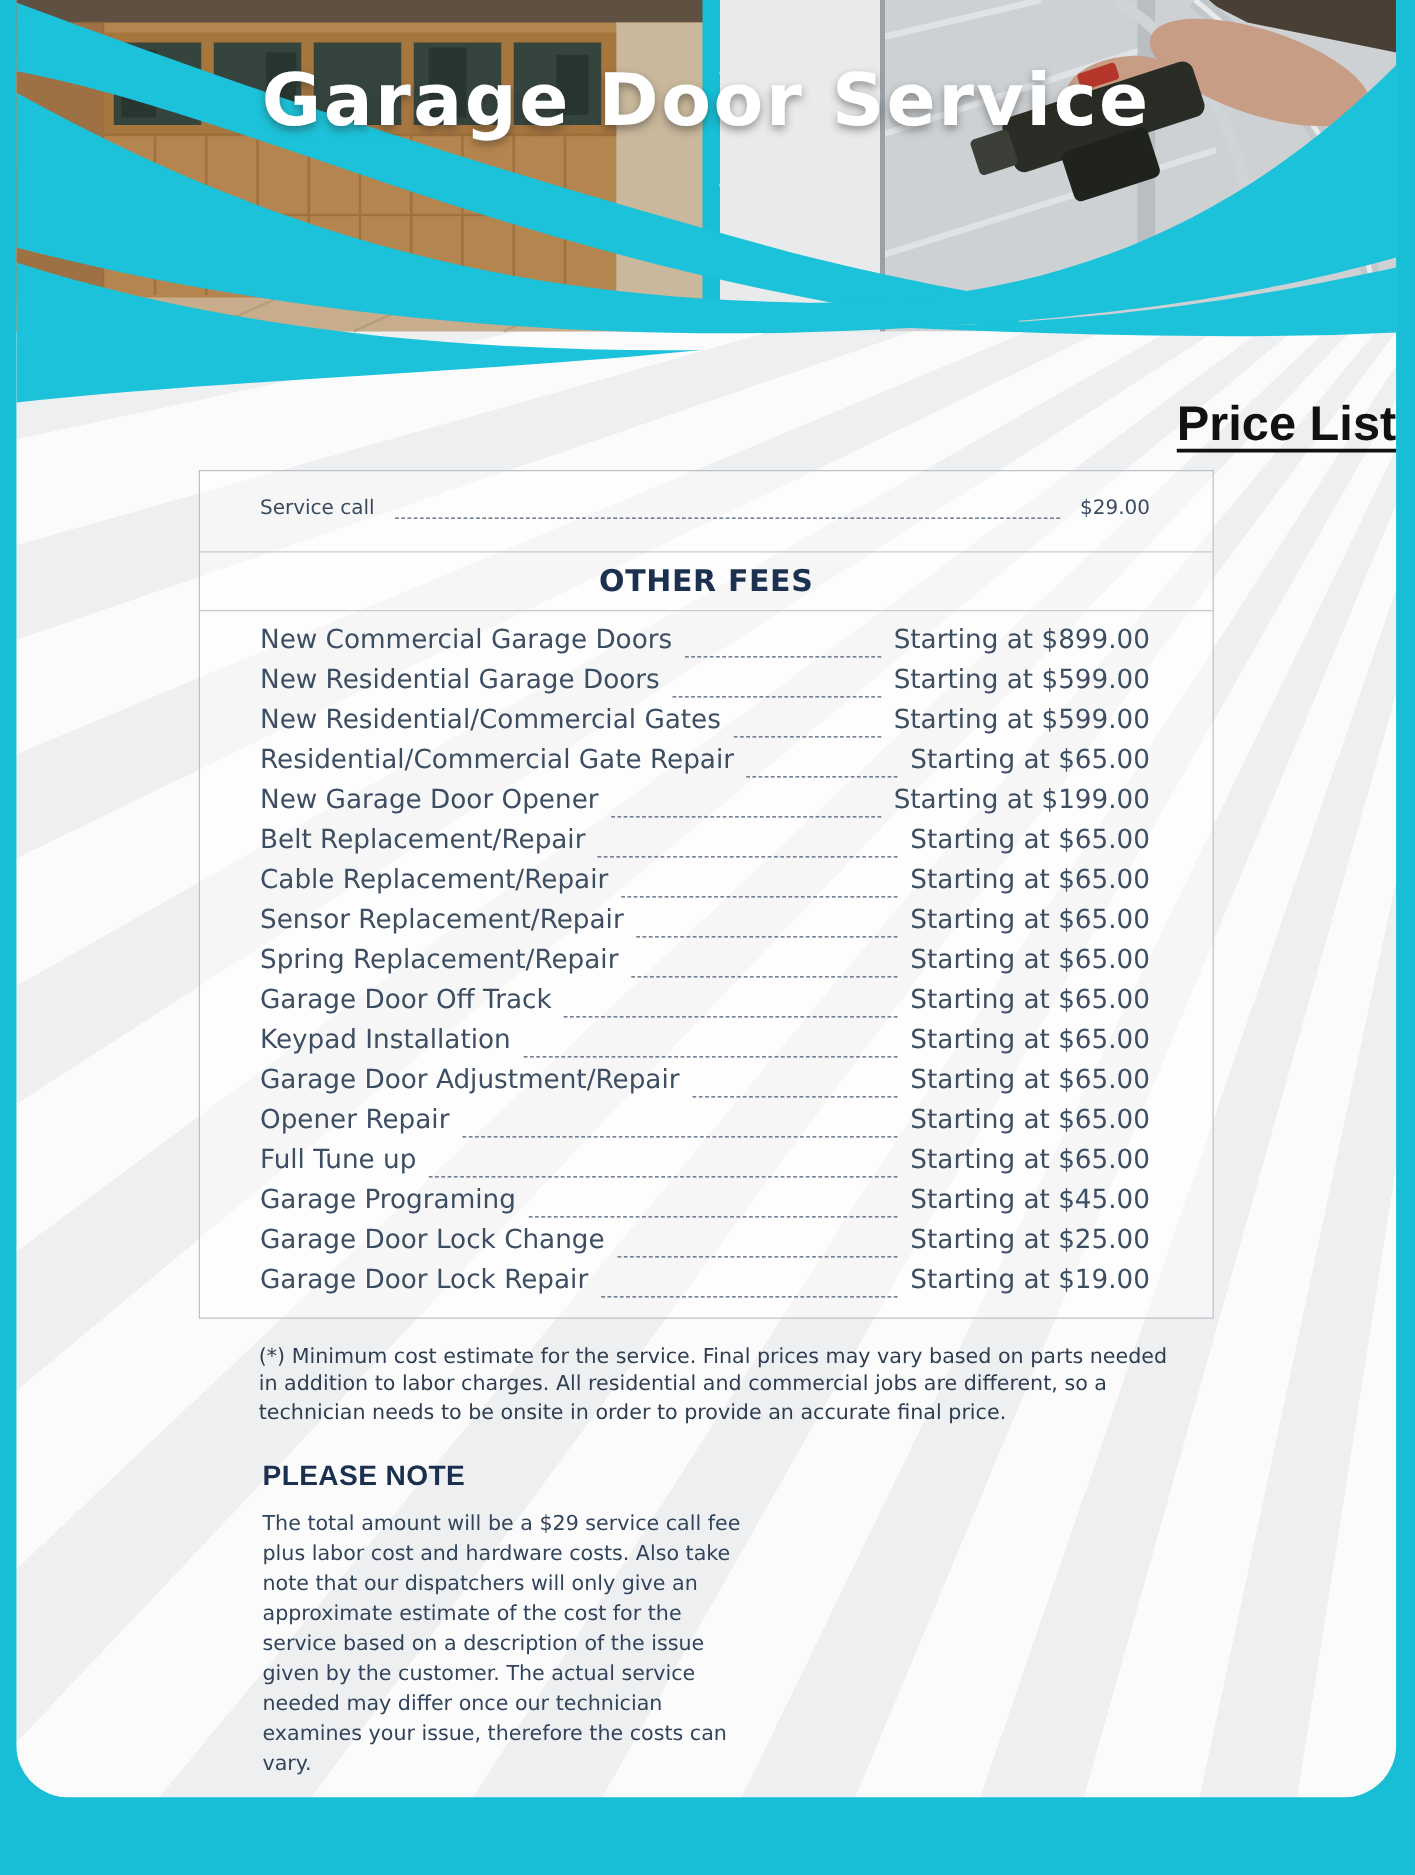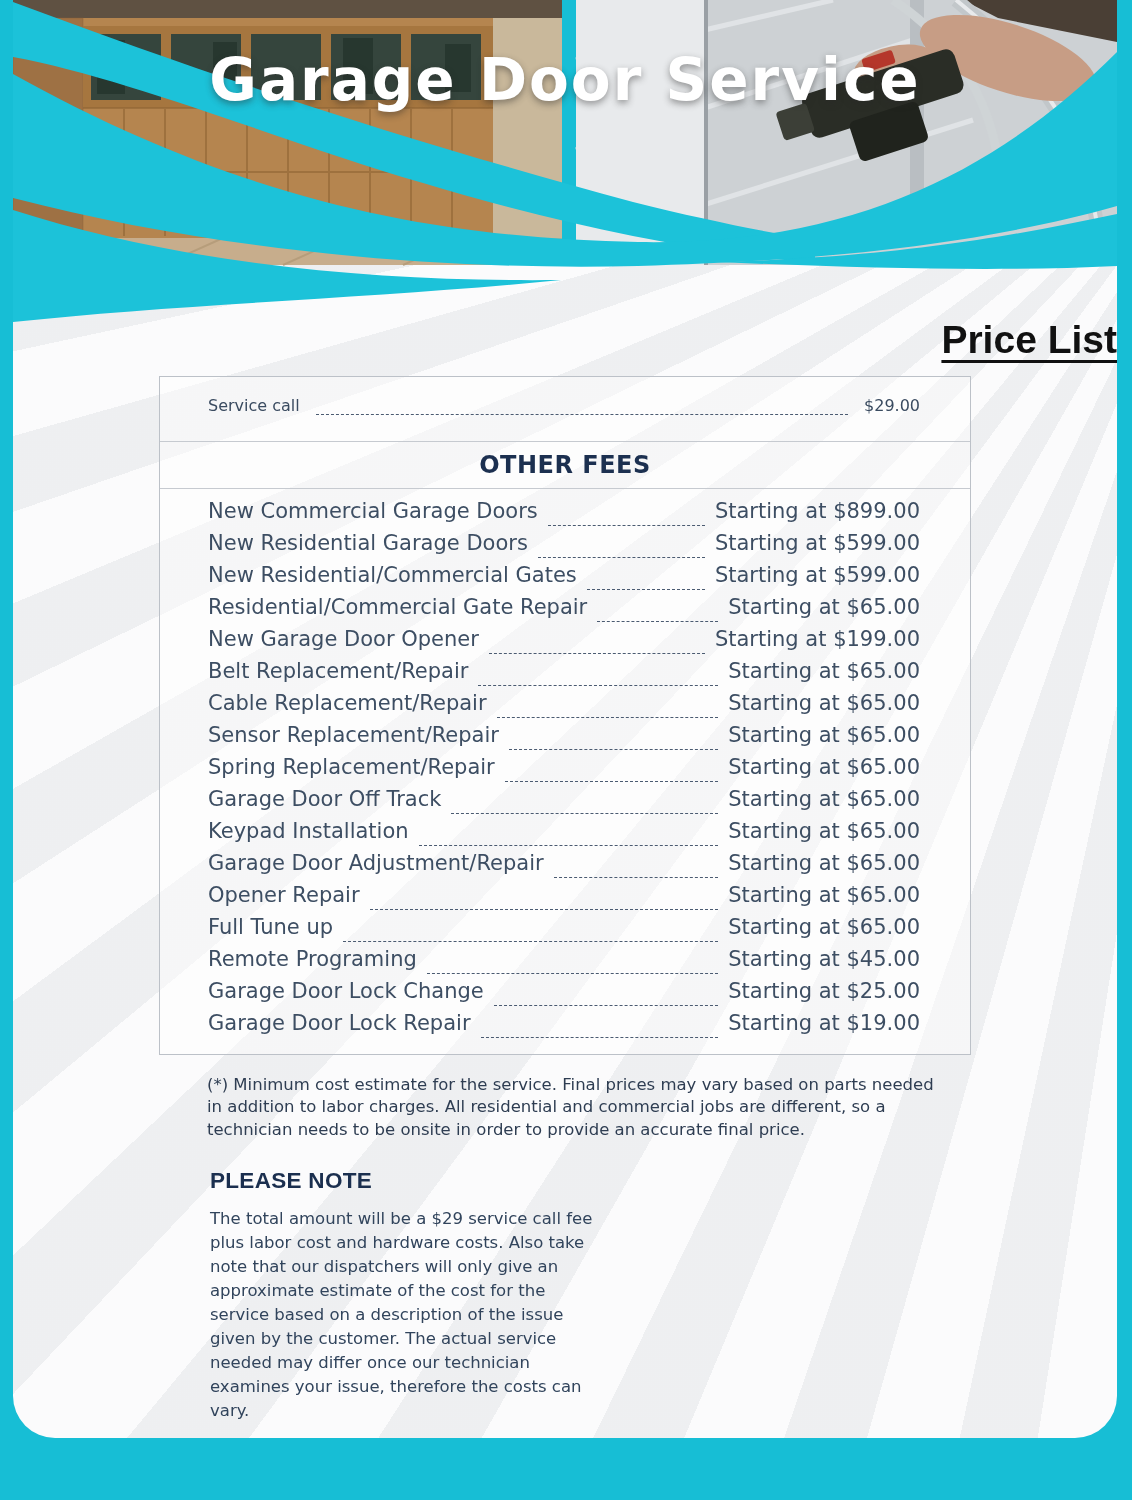--- a/index.html
+++ b/index.html
@@ -272,21 +272,21 @@
           <span class="fee-price">Starting at $65.00</span>
         </div>
 
         <div class="fee-row">
           <span class="fee-label">Full Tune up</span>
           <span class="fee-leader"></span>
           <span class="fee-price">Starting at $65.00</span>
         </div>
 
         <div class="fee-row">
-          <span class="fee-label">Remote Programing</span>
+          <span class="fee-label">Garage Programing</span>
           <span class="fee-leader"></span>
           <span class="fee-price">Starting at $45.00</span>
         </div>
 
         <div class="fee-row">
           <span class="fee-label">Garage Door Lock Change</span>
           <span class="fee-leader"></span>
           <span class="fee-price">Starting at $25.00</span>
         </div>
 

